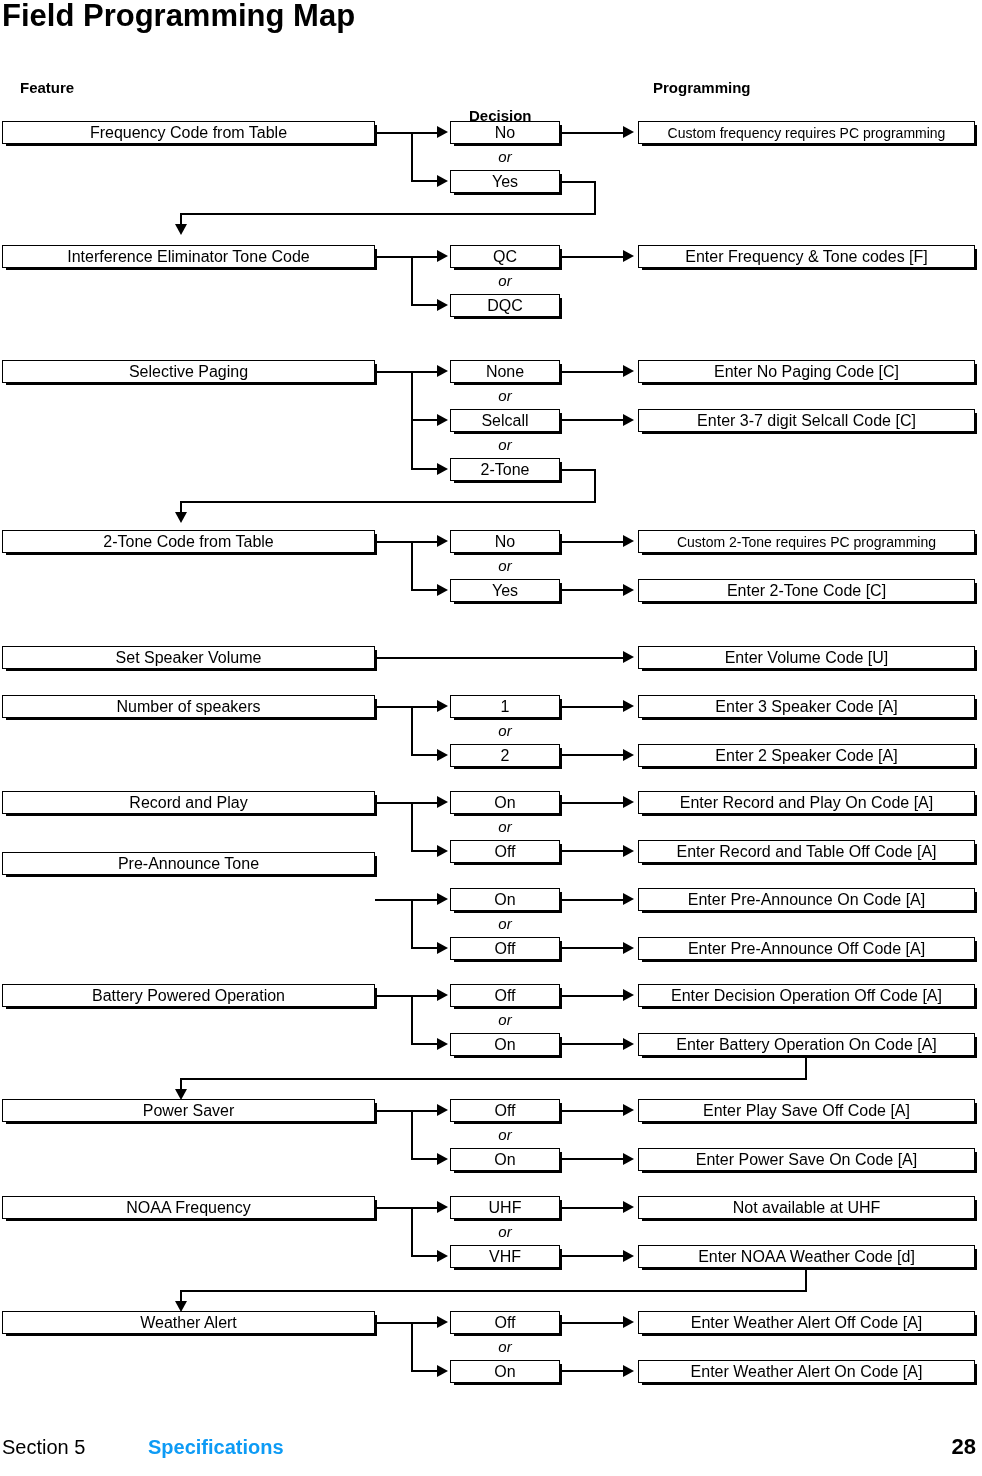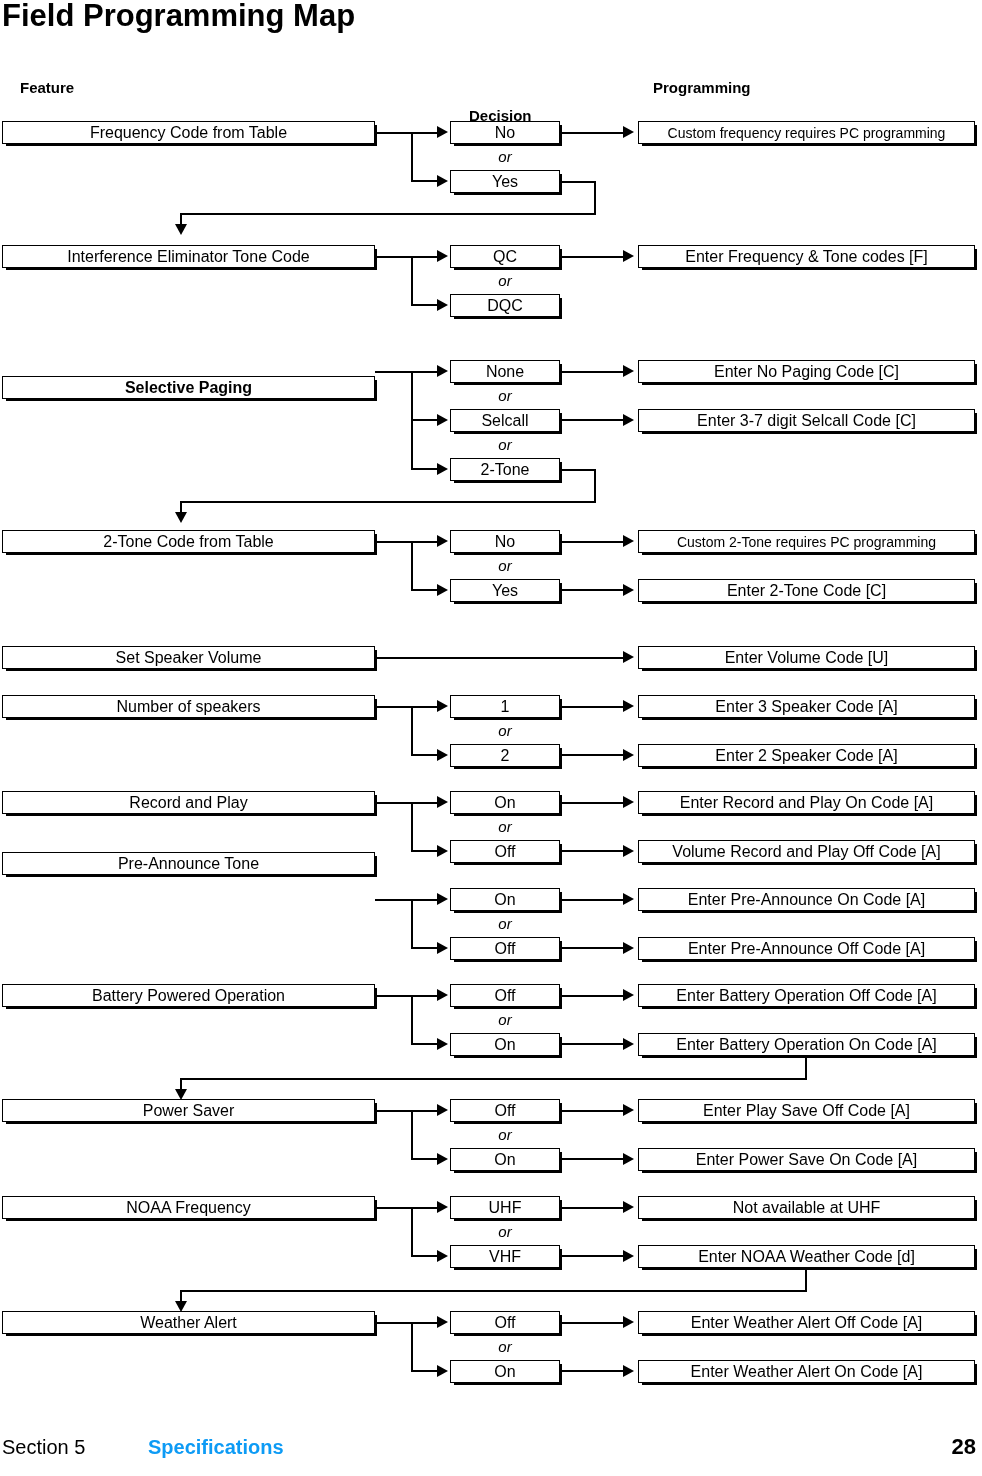--- a/index.html
+++ b/index.html
@@ -108,21 +108,21 @@
 <div class="bx decision" style="top:294px;">DQC</div>
 <div class="ln h" style="left:375px;top:256px;width:38px;"></div>
 <div class="ln v" style="left:411px;top:256px;height:49px;"></div>
 <div class="ln h" style="left:411px;top:256px;width:28px;"></div>
 <div class="ln h" style="left:411px;top:304px;width:28px;"></div>
 <div class="arw r" style="left:437px;top:250px;"></div>
 <div class="arw r" style="left:437px;top:299px;"></div>
 <div class="ln h" style="left:561px;top:256px;width:63px;"></div>
 <div class="arw r" style="left:623px;top:250px;"></div>
 
-<div class="bx feature" style="top:376px;font-weight:bold;">Selective Paging</div>
+<div class="bx feature" style="top:360px;">Selective Paging</div>
 <div class="bx decision" style="top:360px;">None</div>
 <div class="bx prog" style="top:360px;">Enter No Paging Code [C]</div>
 <div class="or-lbl" style="top:387px;">or</div>
 <div class="bx decision" style="top:409px;">Selcall</div>
 <div class="bx prog" style="top:409px;">Enter 3-7 digit Selcall Code [C]</div>
 <div class="or-lbl" style="top:436px;">or</div>
 <div class="bx decision" style="top:458px;">2-Tone</div>
 <div class="ln h" style="left:375px;top:371px;width:38px;"></div>
 <div class="ln v" style="left:411px;top:371px;height:98px;"></div>
 <div class="ln h" style="left:411px;top:371px;width:28px;"></div>
@@ -179,21 +179,21 @@
 <div class="ln h" style="left:561px;top:706px;width:63px;"></div>
 <div class="arw r" style="left:623px;top:700px;"></div>
 <div class="ln h" style="left:561px;top:754px;width:63px;"></div>
 <div class="arw r" style="left:623px;top:749px;"></div>
 
 <div class="bx feature" style="top:791px;">Record and Play</div>
 <div class="bx decision" style="top:791px;">On</div>
 <div class="bx prog" style="top:791px;">Enter Record and Play On Code [A]</div>
 <div class="or-lbl" style="top:818px;">or</div>
 <div class="bx decision" style="top:840px;">Off</div>
-<div class="bx prog" style="top:840px;">Volume Record and Play Off Code [A]</div>
+<div class="bx prog" style="top:840px;">Enter Record and Table Off Code [A]</div>
 <div class="ln h" style="left:375px;top:802px;width:38px;"></div>
 <div class="ln v" style="left:411px;top:802px;height:49px;"></div>
 <div class="ln h" style="left:411px;top:802px;width:28px;"></div>
 <div class="ln h" style="left:411px;top:850px;width:28px;"></div>
 <div class="arw r" style="left:437px;top:796px;"></div>
 <div class="arw r" style="left:437px;top:845px;"></div>
 <div class="ln h" style="left:561px;top:802px;width:63px;"></div>
 <div class="arw r" style="left:623px;top:796px;"></div>
 <div class="ln h" style="left:561px;top:850px;width:63px;"></div>
 <div class="arw r" style="left:623px;top:845px;"></div>
@@ -210,21 +210,21 @@
 <div class="ln h" style="left:411px;top:947px;width:28px;"></div>
 <div class="arw r" style="left:437px;top:893px;"></div>
 <div class="arw r" style="left:437px;top:942px;"></div>
 <div class="ln h" style="left:561px;top:899px;width:63px;"></div>
 <div class="arw r" style="left:623px;top:893px;"></div>
 <div class="ln h" style="left:561px;top:947px;width:63px;"></div>
 <div class="arw r" style="left:623px;top:942px;"></div>
 
 <div class="bx feature" style="top:984px;">Battery Powered Operation</div>
 <div class="bx decision" style="top:984px;">Off</div>
-<div class="bx prog" style="top:984px;">Enter Battery Operation Off Code [A]</div>
+<div class="bx prog" style="top:984px;">Enter Decision Operation Off Code [A]</div>
 <div class="or-lbl" style="top:1011px;">or</div>
 <div class="bx decision" style="top:1033px;">On</div>
 <div class="bx prog" style="top:1033px;">Enter Battery Operation On Code [A]</div>
 <div class="ln h" style="left:375px;top:995px;width:38px;"></div>
 <div class="ln v" style="left:411px;top:995px;height:49px;"></div>
 <div class="ln h" style="left:411px;top:995px;width:28px;"></div>
 <div class="ln h" style="left:411px;top:1043px;width:28px;"></div>
 <div class="arw r" style="left:437px;top:989px;"></div>
 <div class="arw r" style="left:437px;top:1038px;"></div>
 <div class="ln h" style="left:561px;top:995px;width:63px;"></div>

